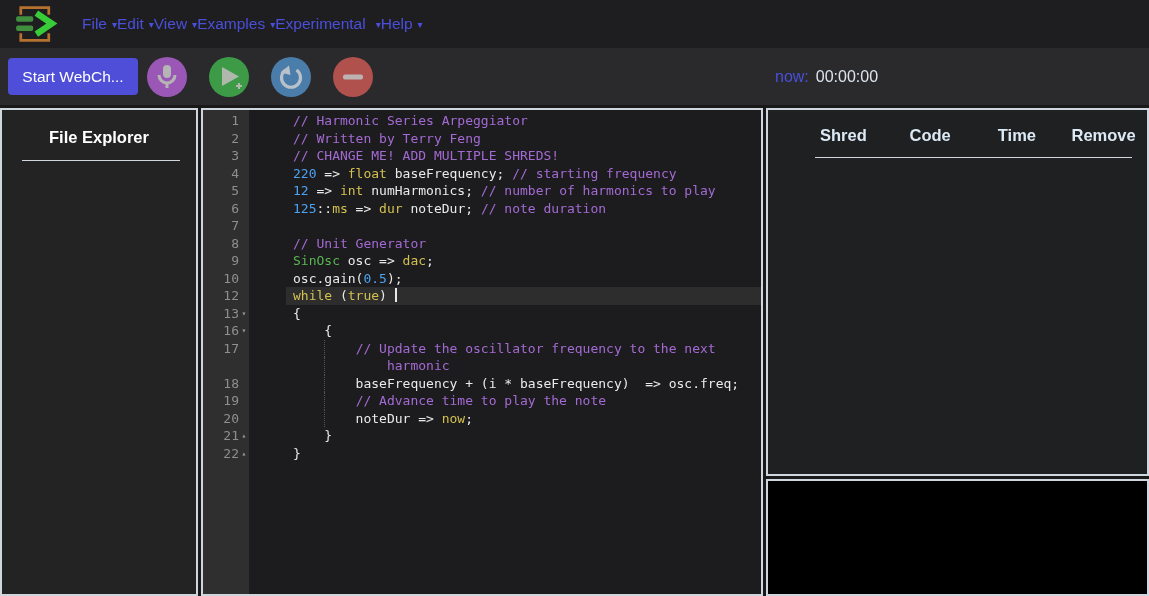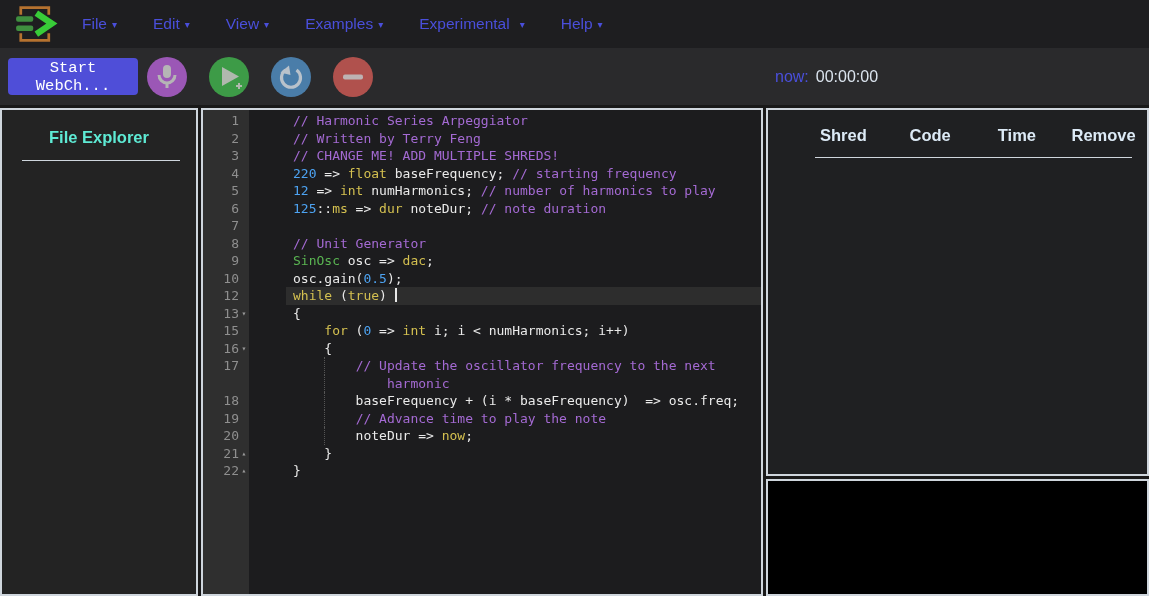--- a/index.html
+++ b/index.html
@@ -2,46 +2,46 @@
 <html><head>
 <meta charset="utf-8">
 <style>
   * { box-sizing: border-box; margin: 0; padding: 0; }
   html,body { width:1149px; height:596px; overflow:hidden; background:#191919;
               font-family:"Liberation Sans", sans-serif; }
 
   
   .menubar { height:48px; background:#1e1e20; display:flex; align-items:center; padding-left:10px; }
   .logo { width:48px; height:42px; margin-right:24px; flex:none; }
-  .menus { display:flex; gap:36px; align-items:center; }
+  .menus { display:flex; align-items:center; }
   .menu-item { color:#4a4fdb; font-size:15.5px; cursor:pointer; display:flex; align-items:center; }
   .menu-item .caret { font-size:10px; margin-left:5px; color:#4a4fdb; }
 
   
   .toolbar { height:57px; background:#2a2a2c; display:flex; align-items:center; position:relative; }
   .start-btn { margin-left:8px; width:130px; height:37px; background:#4f4ed8; color:#fff;
-               border:none; border-radius:4px; font-size:15.5px; font-family:Liberation Mono, monospace; cursor:pointer; }
+               border:none; border-radius:4px; font-size:15.5px; font-family:Liberation Sans, sans-serif; cursor:pointer; }
   .circle-btn { width:40px; height:40px; border-radius:50%; border:none; cursor:pointer;
                 display:flex; align-items:center; justify-content:center; flex:none; }
   .circle-btn + .circle-btn { margin-left:22px; }
   .circle-btn:first-of-type { margin-left:0; }
   .btn-mic { background:#9b57b6; margin-left:9px; }
   .btn-play { background:#3d9b47; }
   .btn-replay { background:#4a7da9; }
   .btn-remove { background:#b0514d; }
   .now-display { position:absolute; left:775px; top:0; bottom:0; display:flex; align-items:center;
                  font-size:16px; }
   .now-label { color:#4a4fdb; font-weight:normal; }
   .now-time { color:#dbe4ee; margin-left:7px; }
 
   
   .main { height:491px; display:flex; gap:3px; padding-top:3px; background:#191919; }
   .panel { border:2px solid #cfd6dd; }
   .file-explorer { width:198px; flex:none; background:#232323; }
-  .panel-title { color:#5eead4; font-weight:bold; font-size:16.5px; text-align:center; padding-top:18px; }
+  .panel-title { color:#ffffff; font-weight:bold; font-size:16.5px; text-align:center; padding-top:18px; }
   .fe-rule { border:none; border-top:1.5px solid #cfd6dd; margin:13px 16px 0 20px; }
 
   .editor { width:562px; flex:none; padding-top:2px;
             background:linear-gradient(90deg,#2f2f2f 0,#2f2f2f 46px,#1c1c1e 46px); }
   .crow { display:flex; height:17.5px; }
   .gut { width:46px; flex:none; display:flex; justify-content:flex-end; align-items:center;
          font:13px/17.5px "DejaVu Sans Mono", monospace; color:#8f8f8f; }
   .fold { width:10px; font-size:8px; color:#9a9a9a; text-align:center; }
   .cline { flex:1; position:relative; padding-left:7px; white-space:pre; overflow:hidden;
            font:13px/17.5px "DejaVu Sans Mono", monospace; color:#eaeaea;margin-left:37px; }
@@ -230,27 +230,20 @@
         </div>
         <div class="crow">
           <div class="gut">
             <span>13</span>
             <span class="fold">▾</span>
           </div>
           <div class="cline"><span class="tok-plain">{</span></div>
         </div>
         <div class="crow">
           <div class="gut">
-            <span>15</span>
-            <span class="fold"></span>
-          </div>
-          <div class="cline"><span class="tok-plain">    </span><span class="tok-keyword">for</span><span class="tok-plain"> (</span><span class="tok-number">0</span><span class="tok-plain"> =&gt; </span><span class="tok-keyword">int</span><span class="tok-plain"> i; i &lt; numHarmonics; i++)</span></div>
-        </div>
-        <div class="crow">
-          <div class="gut">
             <span>16</span>
             <span class="fold">▾</span>
           </div>
           <div class="cline"><span class="tok-plain">    {</span></div>
         </div>
         <div class="crow">
           <div class="gut">
             <span>17</span>
             <span class="fold"></span>
           </div>

